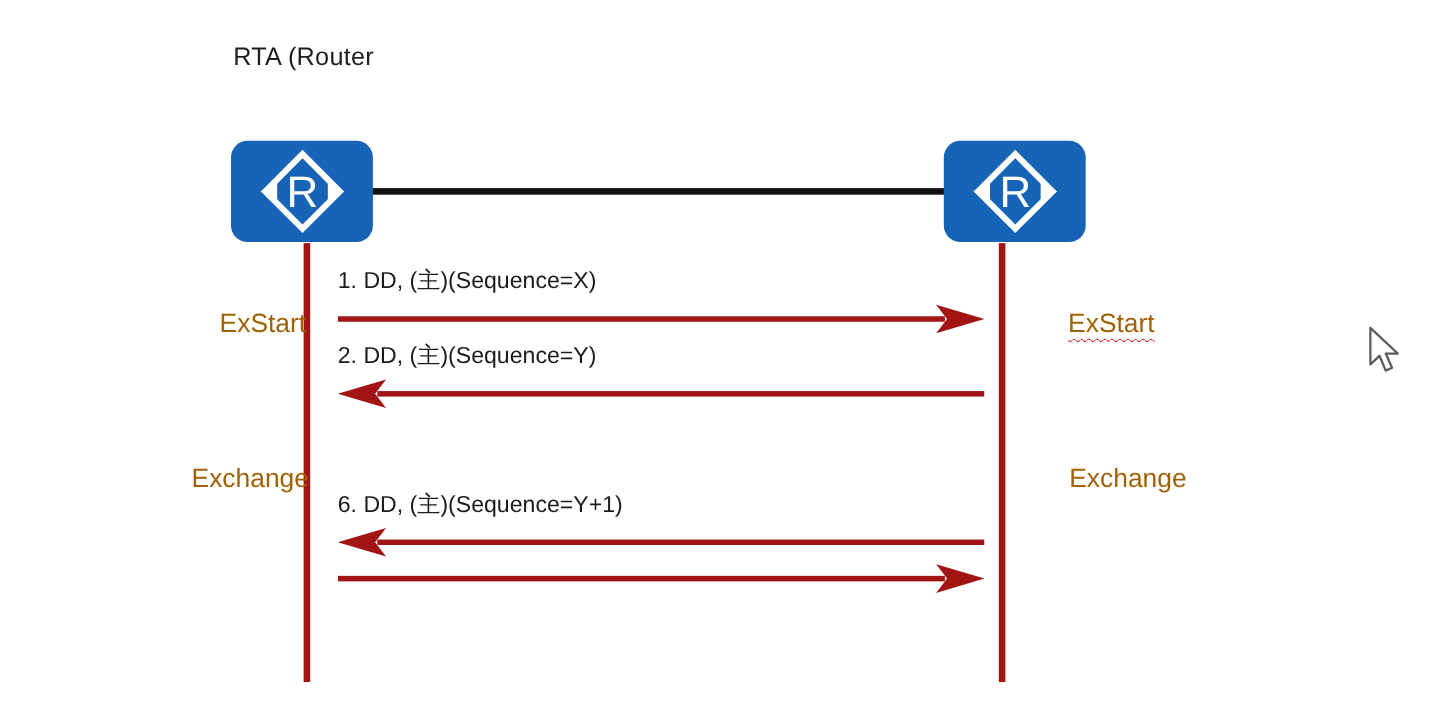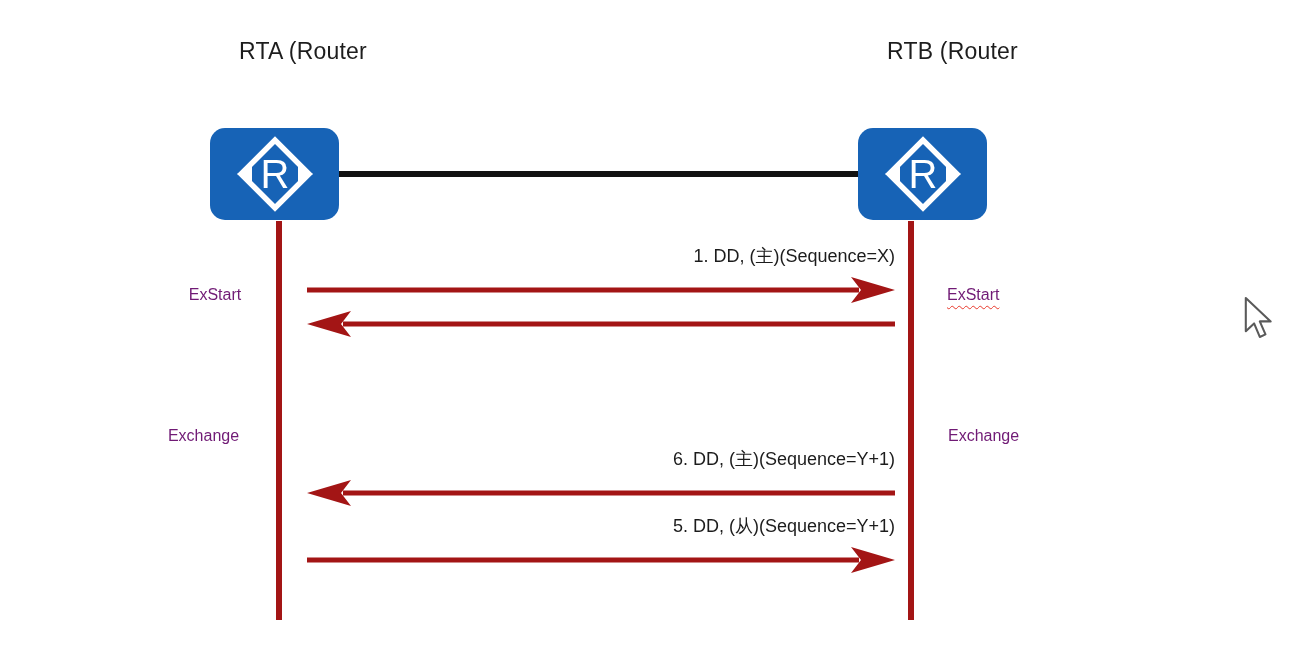--- a/index.html
+++ b/index.html
@@ -15,21 +15,21 @@
     overflow: hidden;
     color: #1f1f1f;
   }
   .router-label {
     position: absolute;
     font-size: 23px;
     line-height: 30px;
     color: #1d1d1d;
     white-space: nowrap;
   }
-  .router-label .l1 { letter-spacing: 0.2px; margin-left: 27px; }
+  .router-label .l1 { letter-spacing: 0.2px; }
   .router-box {
     position: absolute;
     width: 129px;
     height: 92px;
     background: #1763b6;
     border-radius: 15px;
   }
   .router-box svg { position: absolute; inset: 0; }
   .link-line {
     position: absolute;
@@ -49,40 +49,41 @@
 
   .msg-row {
     position: absolute;
     left: 307px;
     width: 588px;
     height: 66px;
   }
   .msg-label {
     height: 30px;
     line-height: 30px;
-    text-align: right;
-    font-size: 18px;
+    text-align: left;
+    font-size: 21px;
     color: #1c1c1c;
     white-space: nowrap;
     margin-bottom: 4px;
   }
   .msg-arrow {
     display: block;
     width: 588px;
     height: 30px;
   }
   .msg-arrow rect, .msg-arrow path { fill: #a31515; }
   .msg-arrow.flip { transform: scaleX(-1); }
 
   .state-label {
     position: absolute;
-    font-size: 16px;
+    font-size: 24px;
     line-height: 28px;
-    color: #701a75;
+    color: #a16207;
     white-space: nowrap;
+    margin-left: 24px;
   }
   .state-label.squiggle {
     text-decoration: underline;
     text-decoration-style: wavy;
     text-decoration-color: #e8392b;
     text-decoration-thickness: 1px;
     text-underline-offset: 5px;
   }
   .cursor {
     position: absolute;
@@ -92,21 +93,20 @@
 </style>
 </head>
 <body>
 
 <div class="stage">
 
   <div class="router-label" style="left:212px; top:36px;">
     <div class="l1">RTA (Router</div>
   </div>
   <div class="router-label" style="left:860px; top:36px;">
-    <div class="l1">RTB (Router</div>
   </div>
 
   <div class="link-line"></div>
 
   <div class="router-box" style="left:210px; top:128px;">
     <svg viewBox="0 0 129 92">
       <rect x="41" y="22" width="48" height="48" transform="rotate(45 65 46)" fill="none" stroke="#ffffff" stroke-width="5.5"></rect>
       <path d="M27,46 L42,37 L42,55 Z" fill="#ffffff"></path>
       <path d="M103,46 L88,37 L88,55 Z" fill="#ffffff"></path>
       <text x="65" y="60" text-anchor="middle" font-size="40" fill="#ffffff" font-family="Liberation Sans, sans-serif">R</text>
@@ -135,35 +135,35 @@
 
     <div class="msg-row" style="top: 241px;">
       <div class="msg-label">1. DD, (主)(Sequence=X)</div>
       <svg class="msg-arrow" viewBox="0 0 588 30" preserveAspectRatio="none">
         <rect x="0" y="12.5" width="552" height="5"></rect>
         <path d="M588,15 L544,2 L554,15 L544,28 Z"></path>
       </svg>
     </div>
 
     <div class="msg-row" style="top: 308.5px;">
+      <div class="msg-label">2. DD, (主)(Sequence=Y)</div>
       <svg class="msg-arrow flip" viewBox="0 0 588 30" preserveAspectRatio="none">
         <rect x="0" y="12.5" width="552" height="5"></rect>
         <path d="M588,15 L544,2 L554,15 L544,28 Z"></path>
       </svg>
     </div>
 
 
     <div class="msg-row" style="top: 443.5px;">
       <div class="msg-label">6. DD, (主)(Sequence=Y+1)</div>
       <svg class="msg-arrow flip" viewBox="0 0 588 30" preserveAspectRatio="none">
         <rect x="0" y="12.5" width="552" height="5"></rect>
         <path d="M588,15 L544,2 L554,15 L544,28 Z"></path>
       </svg>
     </div>
 
     <div class="msg-row" style="top: 511px;">
-      <div class="msg-label">5. DD, (从)(Sequence=Y+1)</div>
       <svg class="msg-arrow" viewBox="0 0 588 30" preserveAspectRatio="none">
         <rect x="0" y="12.5" width="552" height="5"></rect>
         <path d="M588,15 L544,2 L554,15 L544,28 Z"></path>
       </svg>
     </div>
   </div>
 
 </body></html>

